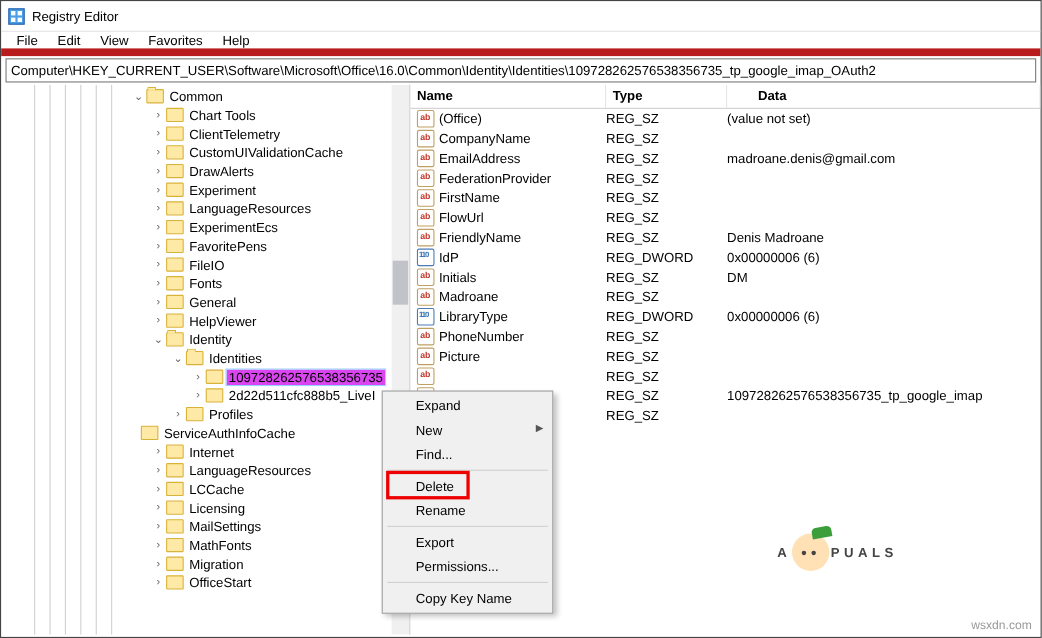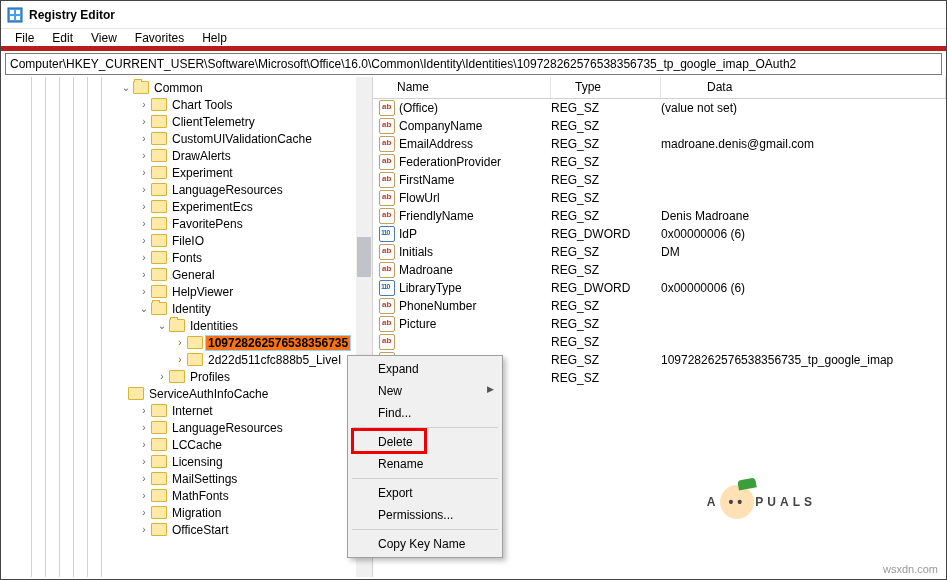--- a/index.html
+++ b/index.html
@@ -1,36 +1,36 @@
 <!DOCTYPE html>
 <html><head>
 <meta charset="utf-8">
 <style>
 * { box-sizing: border-box; margin: 0; padding: 0; font-family: "Segoe UI", Tahoma, sans-serif; font-size: 12px; }
 body { width: 947px; height: 580px; background: #fff; overflow: hidden; border: 1px solid #444; position: relative; }
 .titlebar { height: 28px; display: flex; align-items: center; padding: 0 6px; border-bottom: 1px solid #e5e5e5; }
 .titlebar .reg-icon { width: 16px; height: 16px; margin-right: 6px; }
-.titlebar span.title { font-size: 12px; font-weight: bold; }
-.menubar { height: 22px; display: flex; align-items: center; gap: 2px; padding: 0 6px; border-bottom: 5px solid #b91c1c; }
+.titlebar span.title { font-size: 12px; }
+.menubar { height: 22px; display: flex; align-items: center; gap: 2px; padding: 0 6px; border-bottom: 7px solid #b91c1c; }
 .menubar span { padding: 2px 8px; cursor: default; }
 .addrbar { height: 22px; border: 1px solid #7a7a7a; margin: 2px 4px 2px 4px; display: flex; align-items: center; padding: 0 4px; font-size: 12px; white-space: nowrap; overflow: hidden; }
 .content { display: flex; height: calc(580px - 28px - 22px - 26px - 4px); }
 .tree { width: 372px; overflow: hidden; position: relative; border-right: 1px solid #d0d0d0; }
 .tree-inner { padding: 2px 0; }
 .tree-row { display: flex; align-items: center; height: 17px; white-space: nowrap; }
 .tree-row .toggle { width: 14px; height: 14px; display: flex; align-items: center; justify-content: center; color: #666; font-size: 10px; flex-shrink: 0; }
 .folder { width: 16px; height: 13px; background: #ffe9a6; border: 1px solid #d9b23a; border-radius: 1px; margin-right: 3px; flex-shrink: 0; position: relative; }
 .folder.open:before { content: ''; position: absolute; top: -3px; left: 0; width: 6px; height: 2px; background: #ffe9a6; border: 1px solid #d9b23a; border-bottom: none; border-radius: 1px 1px 0 0; }
 .tree-label { padding: 0 2px; }
-.tree-row.selected .tree-label { background: #f97316; outline: 1px solid #99d1ff; font-weight: bold; }
+.tree-row.selected .tree-label { background: #d946ef; outline: 1px solid #99d1ff; }
 .tree-lines { position: absolute; top: 0; left: 0; height: 100%; z-index: 0; pointer-events: none; }
 .tree-lines .vline { position: absolute; top: 0; height: 100%; width: 1px; background: #d0d0d0; }
 .values { flex: 1; position: relative; overflow: hidden; }
 .vheader { display: flex; height: 22px; border-bottom: 1px solid #d0d0d0; }
-.vheader .col { padding: 3px 24px; border-right: 1px solid #e5e5e5; }
+.vheader .col { padding: 3px 6px; border-right: 1px solid #e5e5e5; font-weight: bold; }
 .col-name { width: 178px; } .col-type { width: 110px; } .col-data { flex: 1; margin-left: 22px; }
 .vbody { }
 .vrow { display: flex; height: 18px; align-items: center; }
 .vrow .vicon { width: 16px; height: 16px; margin: 0 4px 0 6px; flex-shrink: 0; }
 .vrow .vcell { overflow: hidden; text-overflow: ellipsis; white-space: nowrap; }
 .vrow .vn { width: 152px; } .vrow .vt { width: 110px; } .vrow .vd { flex: 1; }
 .ab-icon { border: 1px solid #bfa060; background: #fff; border-radius: 2px; position: relative; }
 .ab-icon:after { content: 'ab'; font-size: 8px; color: #c0392b; position: absolute; top: 1px; left: 2px; font-weight: bold; }
 .dw-icon { border: 1px solid #4a7ab8; background: #fff; border-radius: 2px; position: relative; }
 .dw-icon:after { content: '110'; font-size: 7px; color: #2b6cb0; position: absolute; top: 2px; left: 1px; font-weight: bold; letter-spacing: -1px; }

